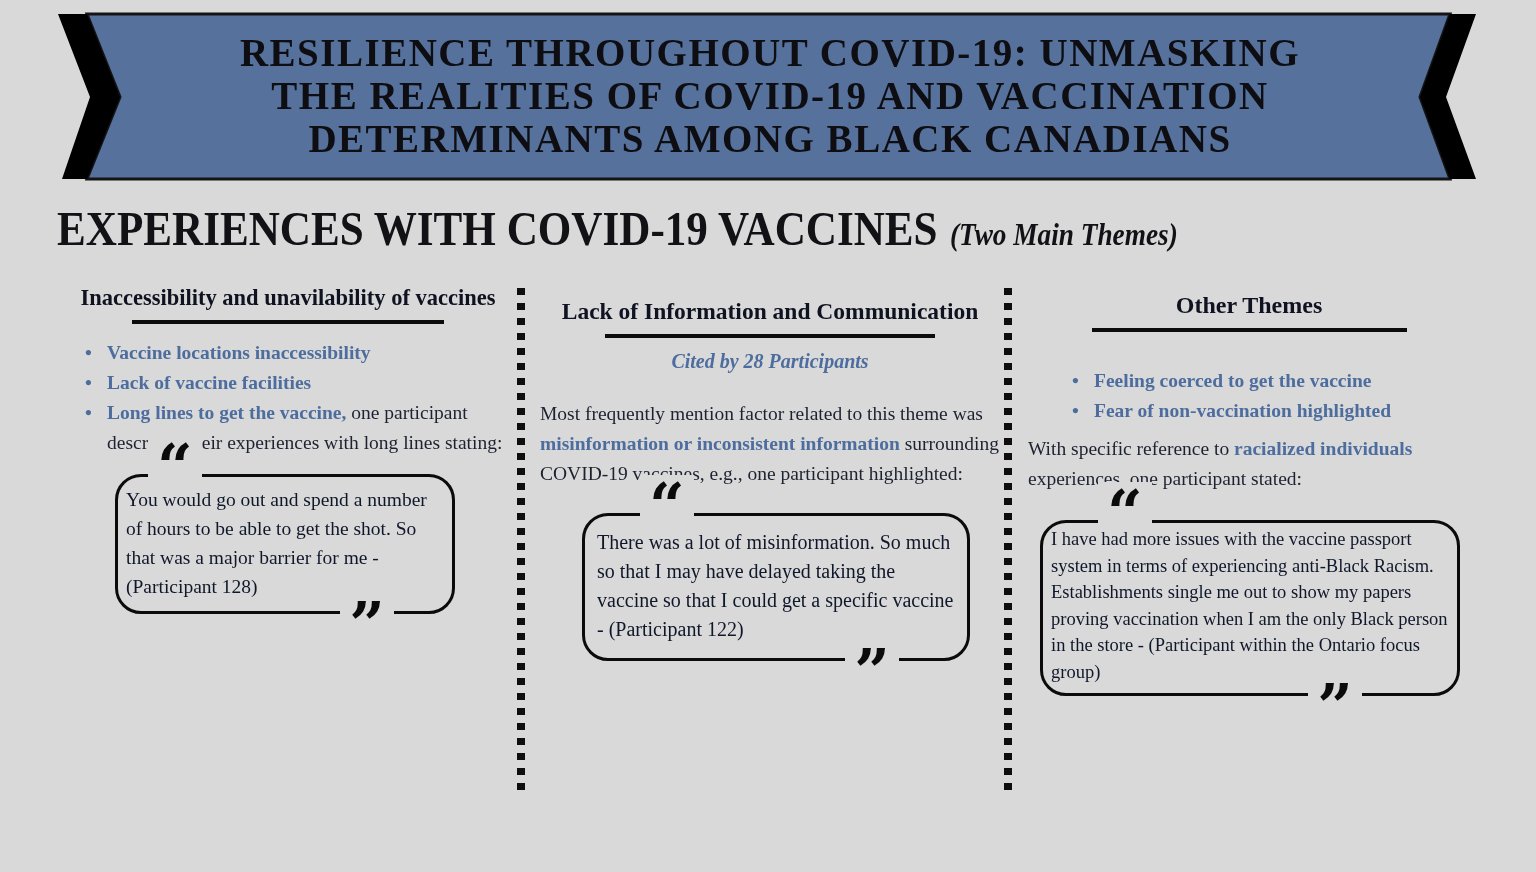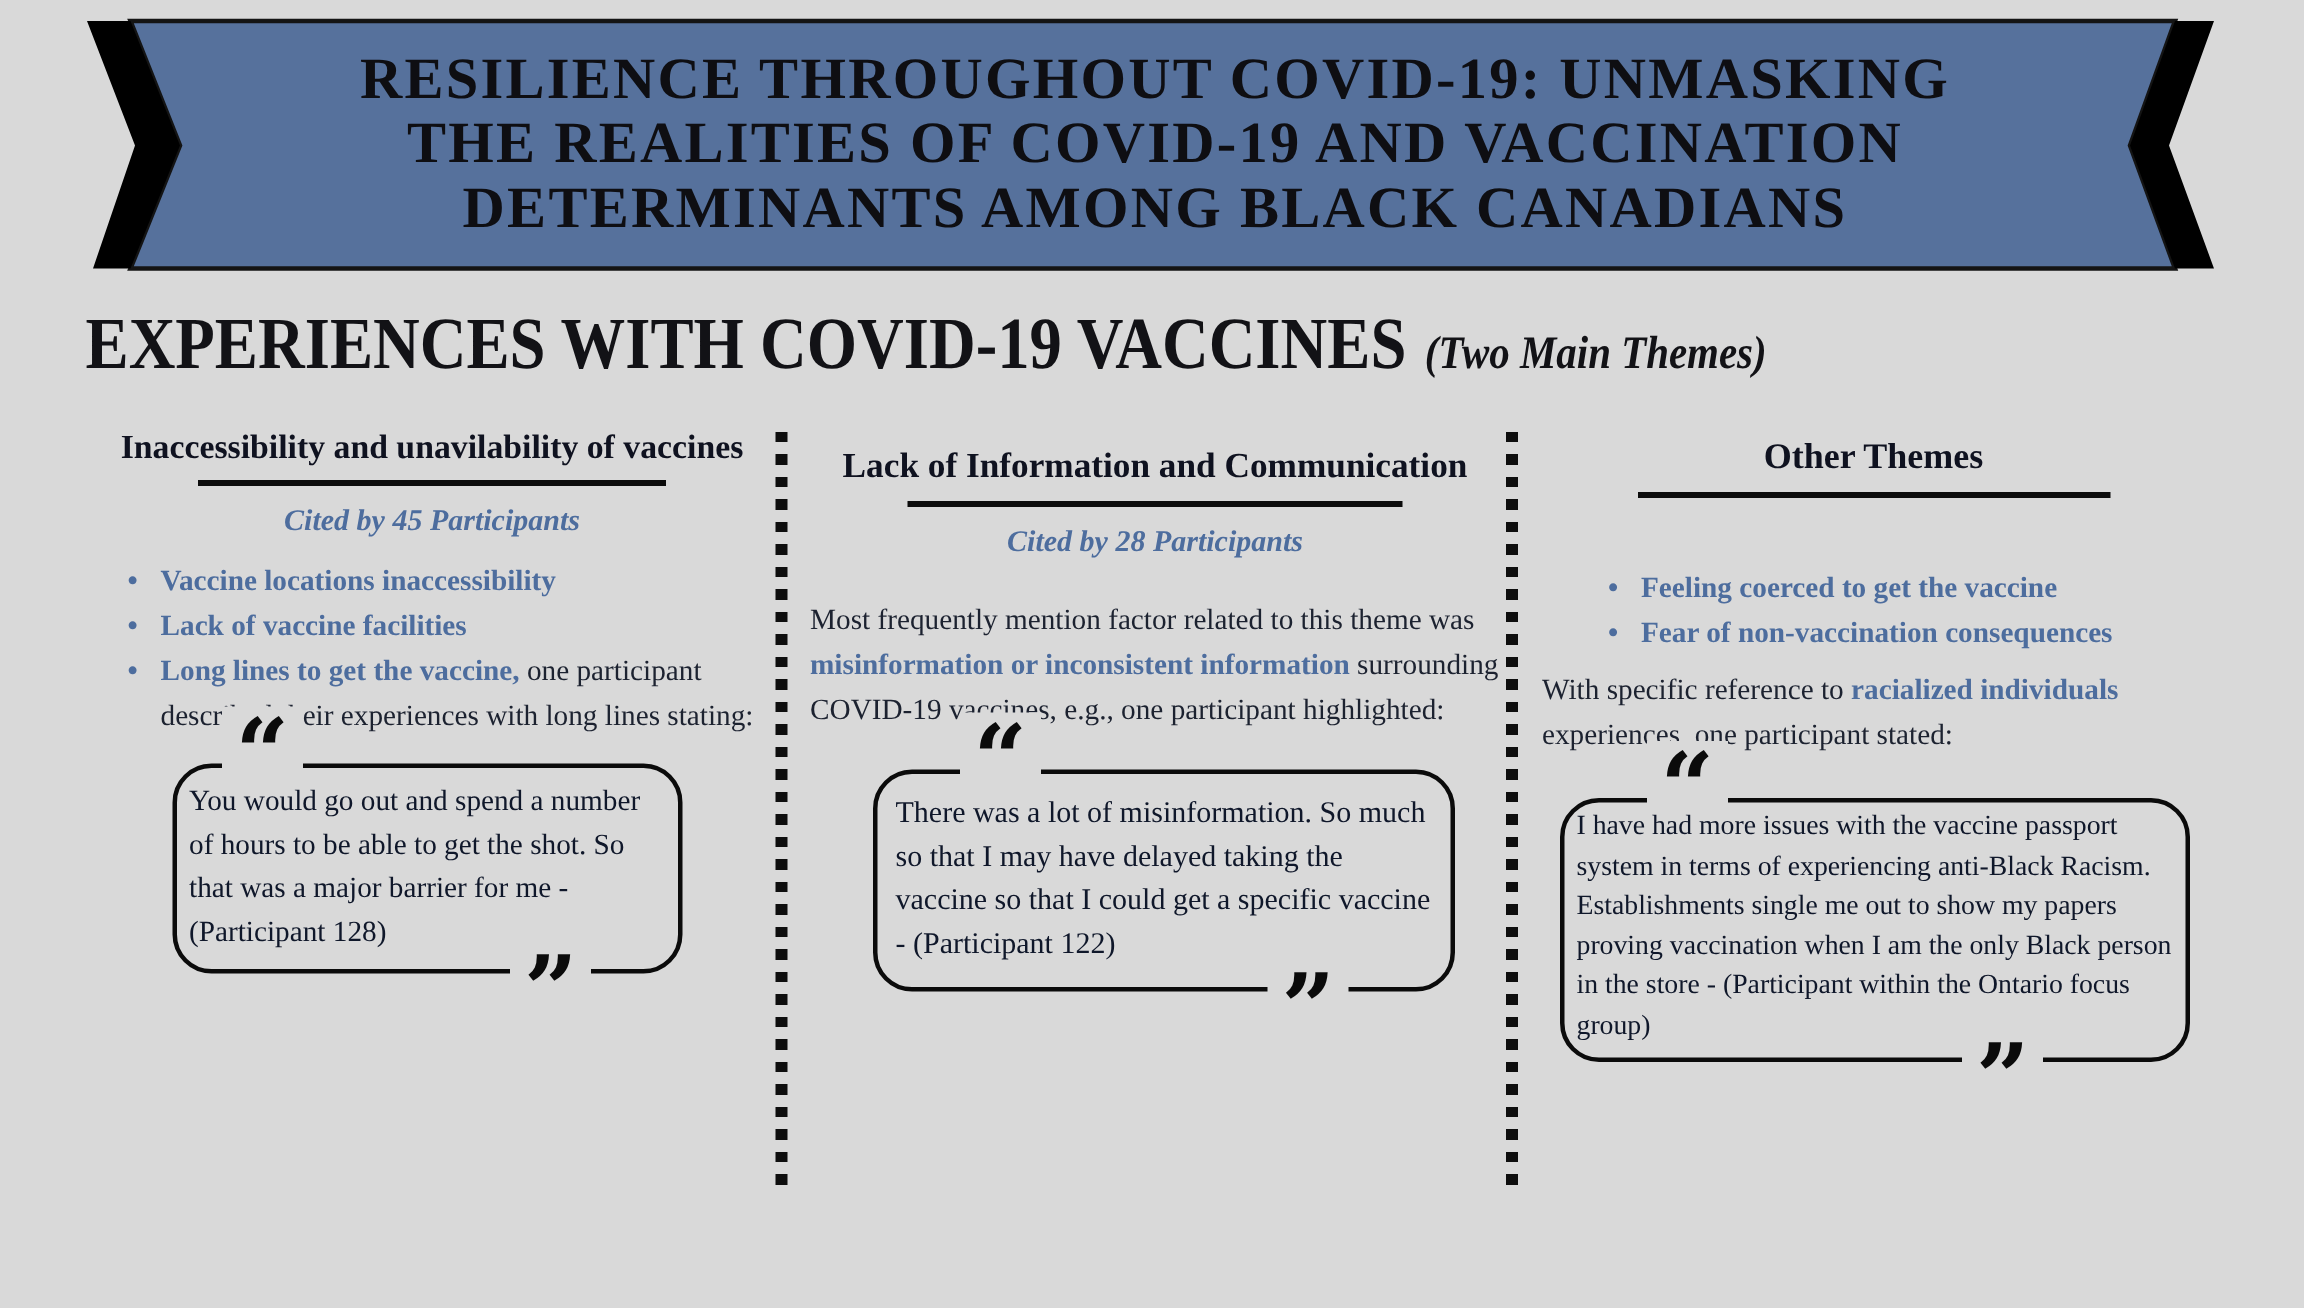--- a/index.html
+++ b/index.html
@@ -26,21 +26,21 @@
   .col2 .col-title{font-size:23.5px;margin-top:13px;}
   .col3 .col-title{font-size:24px;margin-top:7px;}
   .rule{height:4px;background:#0c0c0c;margin:9px auto 0;}
   .cited{margin-top:12px;text-align:center;font-size:20px;font-weight:bold;font-style:italic;color:#4d6d9e;}
   .body-text{font-size:19.5px;line-height:30px;}
   .accent{color:#4d6d9e;font-weight:bold;}
   .bullets{list-style:none;margin:14px 0 0 0;padding:0;}
   .bullets li{position:relative;padding-left:24px;font-size:19.5px;line-height:30px;}
   .bullets li::before{content:"\2022";position:absolute;left:2px;top:0;color:#4d6d9e;font-weight:bold;}
   .col1 .bullets{margin-left:26px;}
-  .col3 .bullets{margin-left:42px;margin-top:46px;}
+  .col3 .bullets{margin-left:42px;margin-top:34px;}
 
   
   .vdots{position:absolute;top:288px;width:8px;height:502px;
          background-image:repeating-linear-gradient(to bottom,#0e0e0e 0 7px,transparent 7px 15px);}
   .vdots.d1{left:517px;}
   .vdots.d2{left:1004px;}
 
   
   .quote-box{position:relative;border:3px solid #0b0b0b;border-radius:26px;}
   .quote-text{font-size:19.5px;line-height:29px;color:#0f172a;}
@@ -76,21 +76,20 @@
   <div class="main-heading">
     <span class="big">EXPERIENCES WITH COVID-19 VACCINES</span><span class="sub">(Two Main Themes)</span>
   </div>
 
   <div class="vdots d1"></div>
   <div class="vdots d2"></div>
 
   <div class="col col1">
     <div class="col-title">Inaccessibility and unavilability of vaccines</div>
     <div class="rule" style="width:312px"></div>
-    <div class="cited">Cited by 45 Participants</div>
     <ul class="bullets">
       <li><span class="accent">Vaccine locations inaccessibility</span></li>
       <li><span class="accent">Lack of vaccine facilities</span></li>
       <li><span class="accent">Long lines to get the vaccine,</span><span> one participant described their experiences with long lines stating:</span></li>
     </ul>
     <div class="quote-box qb1">
       <span class="qmark open">“</span>
       <span class="qmark close">”</span>
       <div class="quote-text">You would go out and spend a number of hours to be able to get the shot. So that was a major barrier for me - (Participant 128)</div>
     </div>
@@ -108,21 +107,21 @@
       <span class="qmark close">”</span>
       <div class="quote-text">There was a lot of misinformation. So much so that I may have delayed taking the vaccine so that I could get a specific vaccine  - (Participant 122)</div>
     </div>
   </div>
 
   <div class="col col3">
     <div class="col-title">Other Themes</div>
     <div class="rule" style="width:315px"></div>
     <ul class="bullets">
       <li><span class="accent">Feeling coerced to get the vaccine</span></li>
-      <li><span class="accent">Fear of non-vaccination consequences</span></li>
+      <li><span class="accent">Fear of non-vaccination highlighted</span></li>
     </ul>
     <p class="body-text" style="margin:8px 0 0 0;">
       <span>With specific reference to </span><span class="accent">racialized individuals</span><span> experiences, one participant stated:</span>
     </p>
     <div class="quote-box qb3">
       <span class="qmark open">“</span>
       <span class="qmark close">”</span>
       <div class="quote-text">I have had more issues with the vaccine passport system in terms of experiencing anti-Black Racism. Establishments single me out to show my papers proving vaccination when I am the only Black person in the store  - (Participant within the Ontario focus group)</div>
     </div>
   </div>

